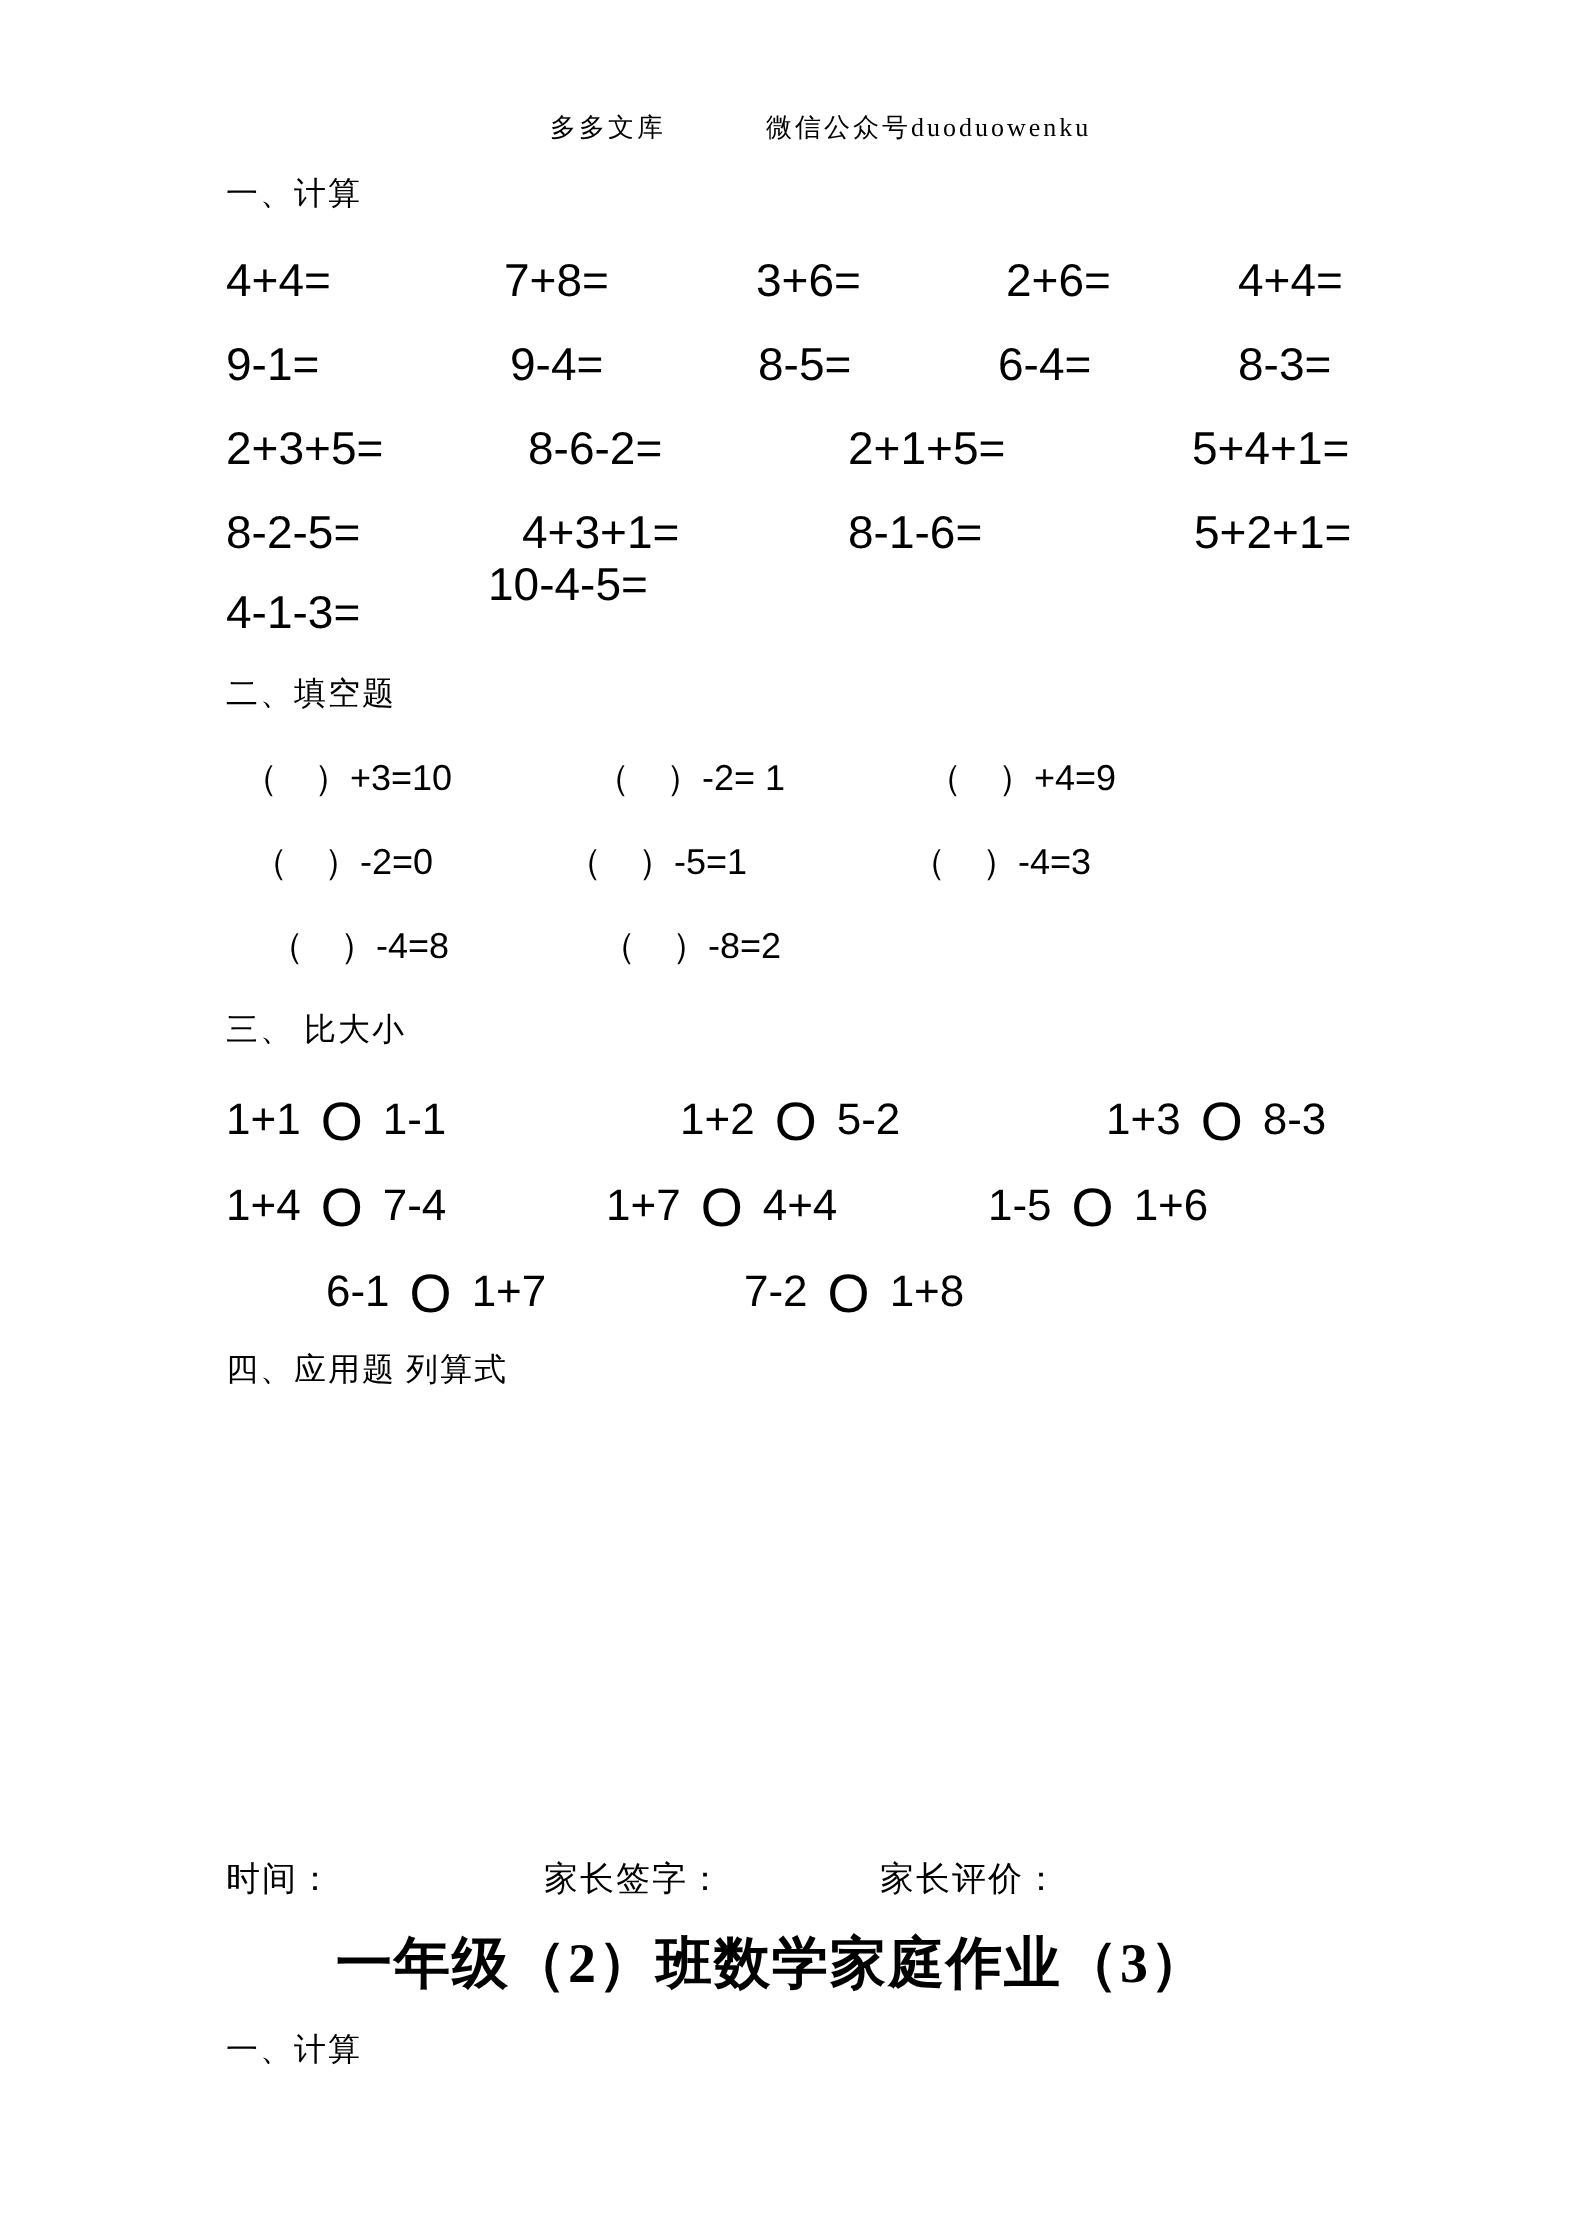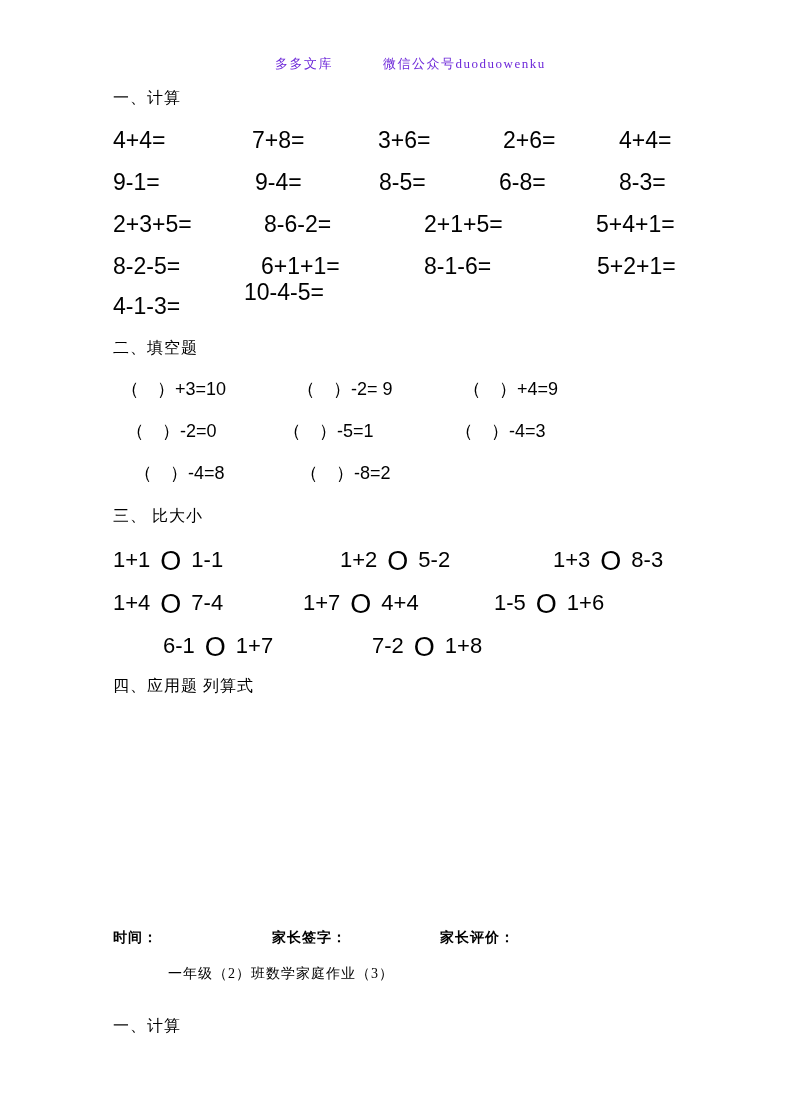--- a/index.html
+++ b/index.html
@@ -8,74 +8,74 @@
     width: 789px;
     height: 1118px;
     margin: 0 auto;
     background: #ffffff;
     color: #000000;
     font-family: "Liberation Serif", "DejaVu Serif", serif;
     overflow: hidden;
   }
   .abs { position: absolute; white-space: pre; line-height: 1.2; }
   .num { font-family: Liberation Sans, sans-serif; }
-  .hdr { font-size: 13px; letter-spacing: 1.5px; color: #6d28d9; }
+  .hdr { font-size: 13px; letter-spacing: 1.5px; color: #000000; }
   .heading { font-size: 16px; letter-spacing: 1px; }
   .calc { font-size: 23px; }
   .fill { font-size: 18px; }
   .cmp  { font-size: 22px; line-height: 27px; }
   .cmp .o {
     font-size: 27px;
     line-height: 1;
     margin: 0 10px;
     vertical-align: -3px;
   }
   .word { font-size: 20px; letter-spacing: 0.5px; }
-  .foot { font-size: 14px; letter-spacing: 1px; font-weight: bold; }
-  .title2 { font-size: 14px; letter-spacing: 1px; }
+  .foot { font-size: 17px; letter-spacing: 1px; }
+  .title2 { font-size: 28px; letter-spacing: 1px; font-weight: bold; }
 </style>
 </head>
 <body>
 
 <div class="page">
 
   <span class="abs hdr" style="left:275px; top:56px">多多文库</span>
   <span class="abs hdr" style="left:383px; top:56px">微信公众号duoduowenku</span>
 
   <span class="abs heading" style="left:113px; top:88px">一、计算</span>
 
   <span class="abs num calc" style="left:113px; top:127px">4+4=</span>
   <span class="abs num calc" style="left:252px; top:127px">7+8=</span>
   <span class="abs num calc" style="left:378px; top:127px">3+6=</span>
   <span class="abs num calc" style="left:503px; top:127px">2+6=</span>
   <span class="abs num calc" style="left:619px; top:127px">4+4=</span>
 
   <span class="abs num calc" style="left:113px; top:169px">9-1=</span>
   <span class="abs num calc" style="left:255px; top:169px">9-4=</span>
   <span class="abs num calc" style="left:379px; top:169px">8-5=</span>
-  <span class="abs num calc" style="left:499px; top:169px">6-8=</span>
+  <span class="abs num calc" style="left:499px; top:169px">6-4=</span>
   <span class="abs num calc" style="left:619px; top:169px">8-3=</span>
 
   <span class="abs num calc" style="left:113px; top:211px">2+3+5=</span>
   <span class="abs num calc" style="left:264px; top:211px">8-6-2=</span>
   <span class="abs num calc" style="left:424px; top:211px">2+1+5=</span>
   <span class="abs num calc" style="left:596px; top:211px">5+4+1=</span>
 
   <span class="abs num calc" style="left:113px; top:253px">8-2-5=</span>
-  <span class="abs num calc" style="left:261px; top:253px">6+1+1=</span>
+  <span class="abs num calc" style="left:261px; top:253px">4+3+1=</span>
   <span class="abs num calc" style="left:424px; top:253px">8-1-6=</span>
   <span class="abs num calc" style="left:597px; top:253px">5+2+1=</span>
 
   <span class="abs num calc" style="left:113px; top:293px">4-1-3=</span>
   <span class="abs num calc" style="left:244px; top:279px">10-4-5=</span>
 
   <span class="abs heading" style="left:113px; top:338px">二、填空题</span>
 
   <span class="abs num fill" style="left:121px; top:379px">（　）+3=10</span>
-  <span class="abs num fill" style="left:297px; top:379px">（　）-2= 9</span>
+  <span class="abs num fill" style="left:297px; top:379px">（　）-2= 1</span>
   <span class="abs num fill" style="left:463px; top:379px">（　）+4=9</span>
 
   <span class="abs num fill" style="left:126px; top:421px">（　）-2=0</span>
   <span class="abs num fill" style="left:283px; top:421px">（　）-5=1</span>
   <span class="abs num fill" style="left:455px; top:421px">（　）-4=3</span>
 
   <span class="abs num fill" style="left:134px; top:463px">（　）-4=8</span>
   <span class="abs num fill" style="left:300px; top:463px">（　）-8=2</span>
 
   <span class="abs heading" style="left:113px; top:506px">三、 比大小</span>

